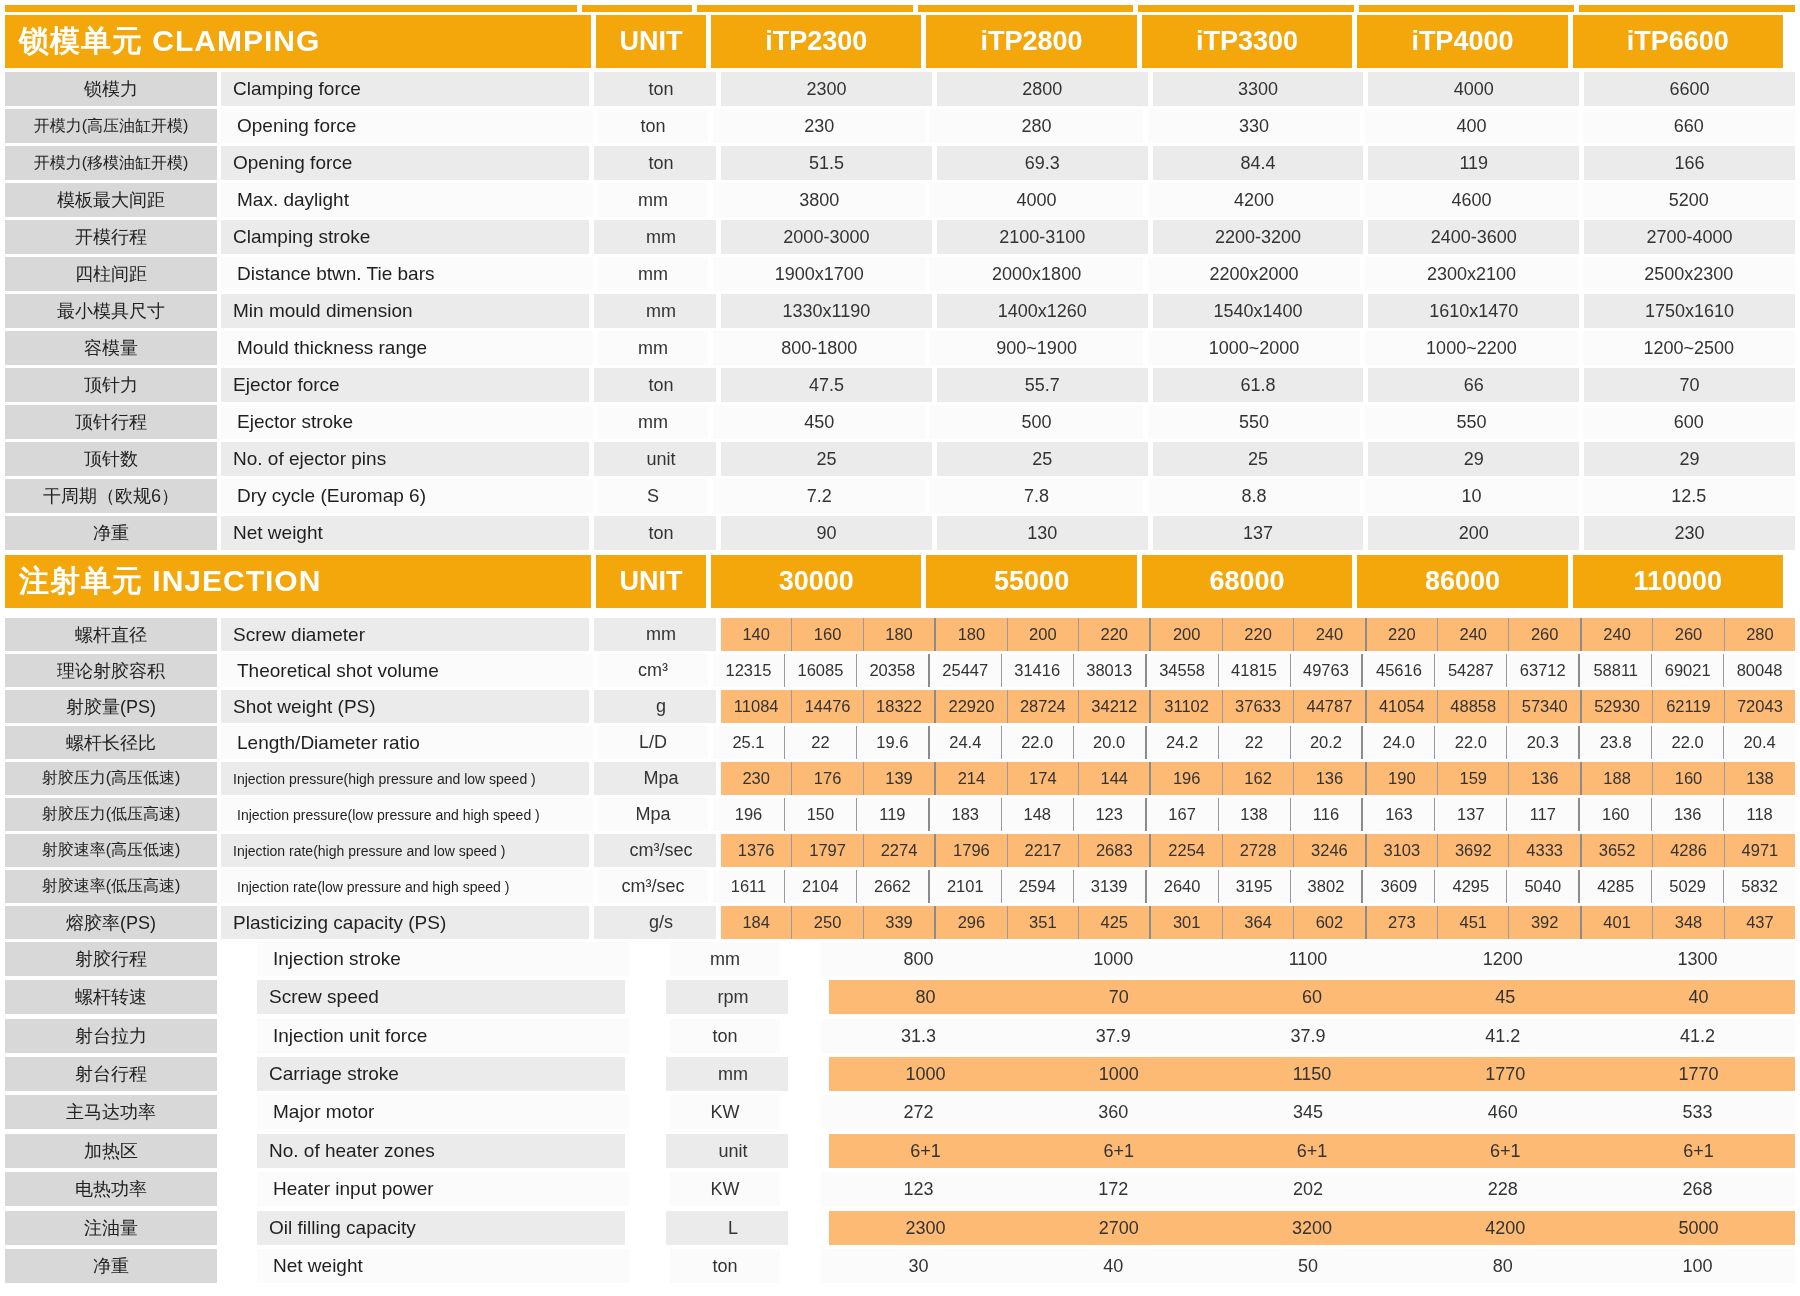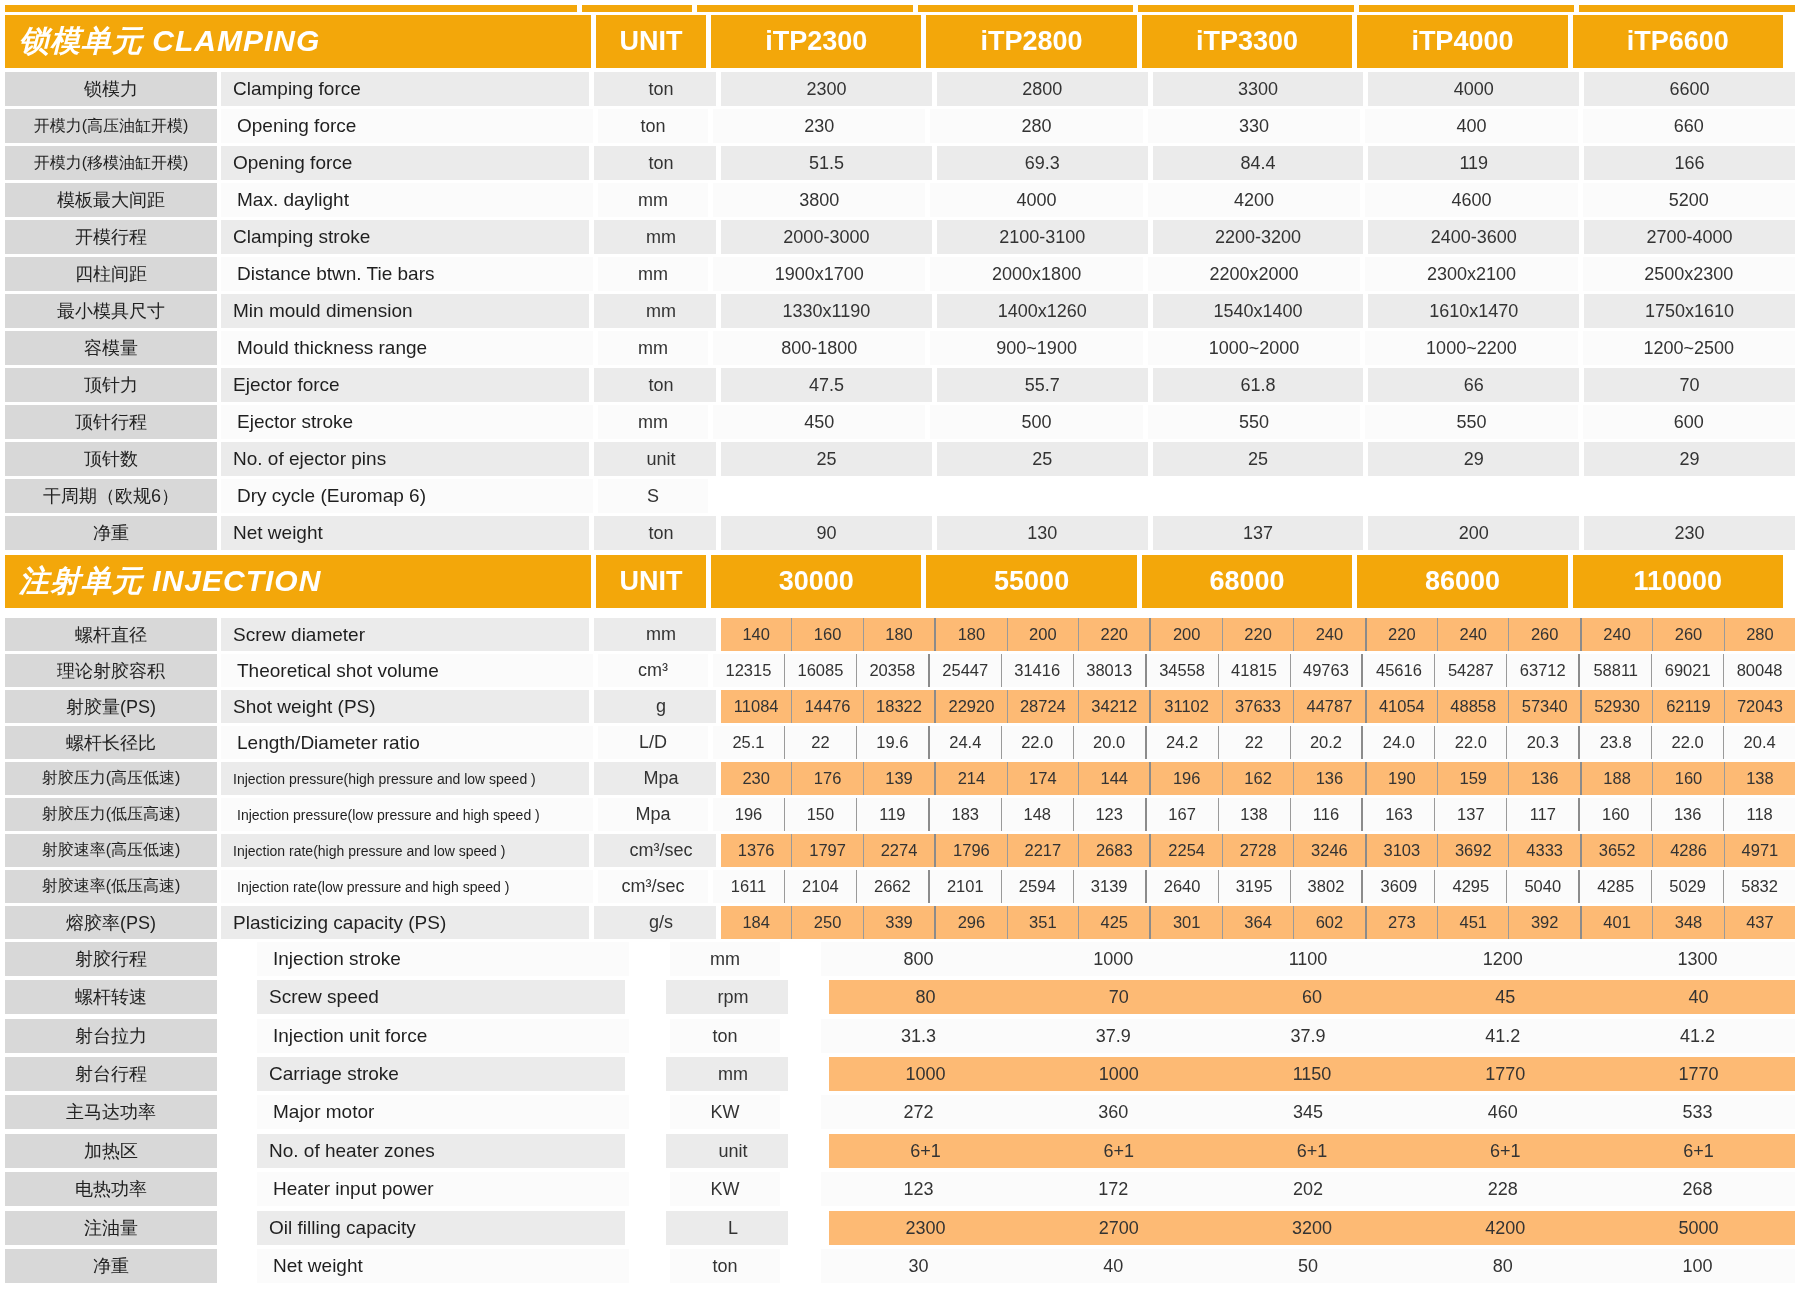--- a/index.html
+++ b/index.html
@@ -11,21 +11,21 @@
   }
   
   .rowline{display:flex;align-items:stretch;}
   .strip{height:7px;margin-bottom:3px;}
   .strip .seg{background:#F3A70A;}
   .hdr{height:53px;margin-bottom:4px;}
   .hdr .seg{background:#F3A70A;color:#fff;font-weight:bold;display:flex;align-items:center;}
   .hdr .title{padding-left:14px;font-size:30px;letter-spacing:1px;}
   .hdr .unitcell{justify-content:center;font-size:27px;}
   .hdr .model{justify-content:center;font-size:27px;}
-  .w-title{width:572px;margin-right:5px;font-style:italic;}
+  .w-title{width:572px;margin-right:5px;}
   .w-unit{width:110px;margin-right:5px;}
   .w-data{flex:1;display:flex;}
   .w-data .model{flex:1;margin-right:5px;}
   .w-data .model:last-child{margin-right:12px;}
   .w-data.stripseg .seg{flex:1;margin-right:5px;}
   .w-data.stripseg .seg:last-child{margin-right:0;}
 
   
   .row{height:34px;margin-bottom:3px;text-align:right;}
   .row15{height:33px;margin-bottom:3px;}
@@ -217,20 +217,27 @@
           <div class="grp">25</div>
           <div class="grp">25</div>
           <div class="grp">29</div>
           <div class="grp">29</div>
         </div>
       </div>
       <div class="rowline row white">
         <div class="cell cn">干周期（欧规6）</div>
         <div class="cell en">Dry cycle (Euromap 6)</div>
         <div class="cell unit">S</div>
+        <div class="data-gap">
+          <div class="grp">7.2</div>
+          <div class="grp">7.8</div>
+          <div class="grp">8.8</div>
+          <div class="grp">10</div>
+          <div class="grp">12.5</div>
+        </div>
       </div>
       <div class="rowline row gray">
         <div class="cell cn">净重</div>
         <div class="cell en">Net weight</div>
         <div class="cell unit">ton</div>
         <div class="data-gap">
           <div class="grp">90</div>
           <div class="grp">130</div>
           <div class="grp">137</div>
           <div class="grp">200</div>

